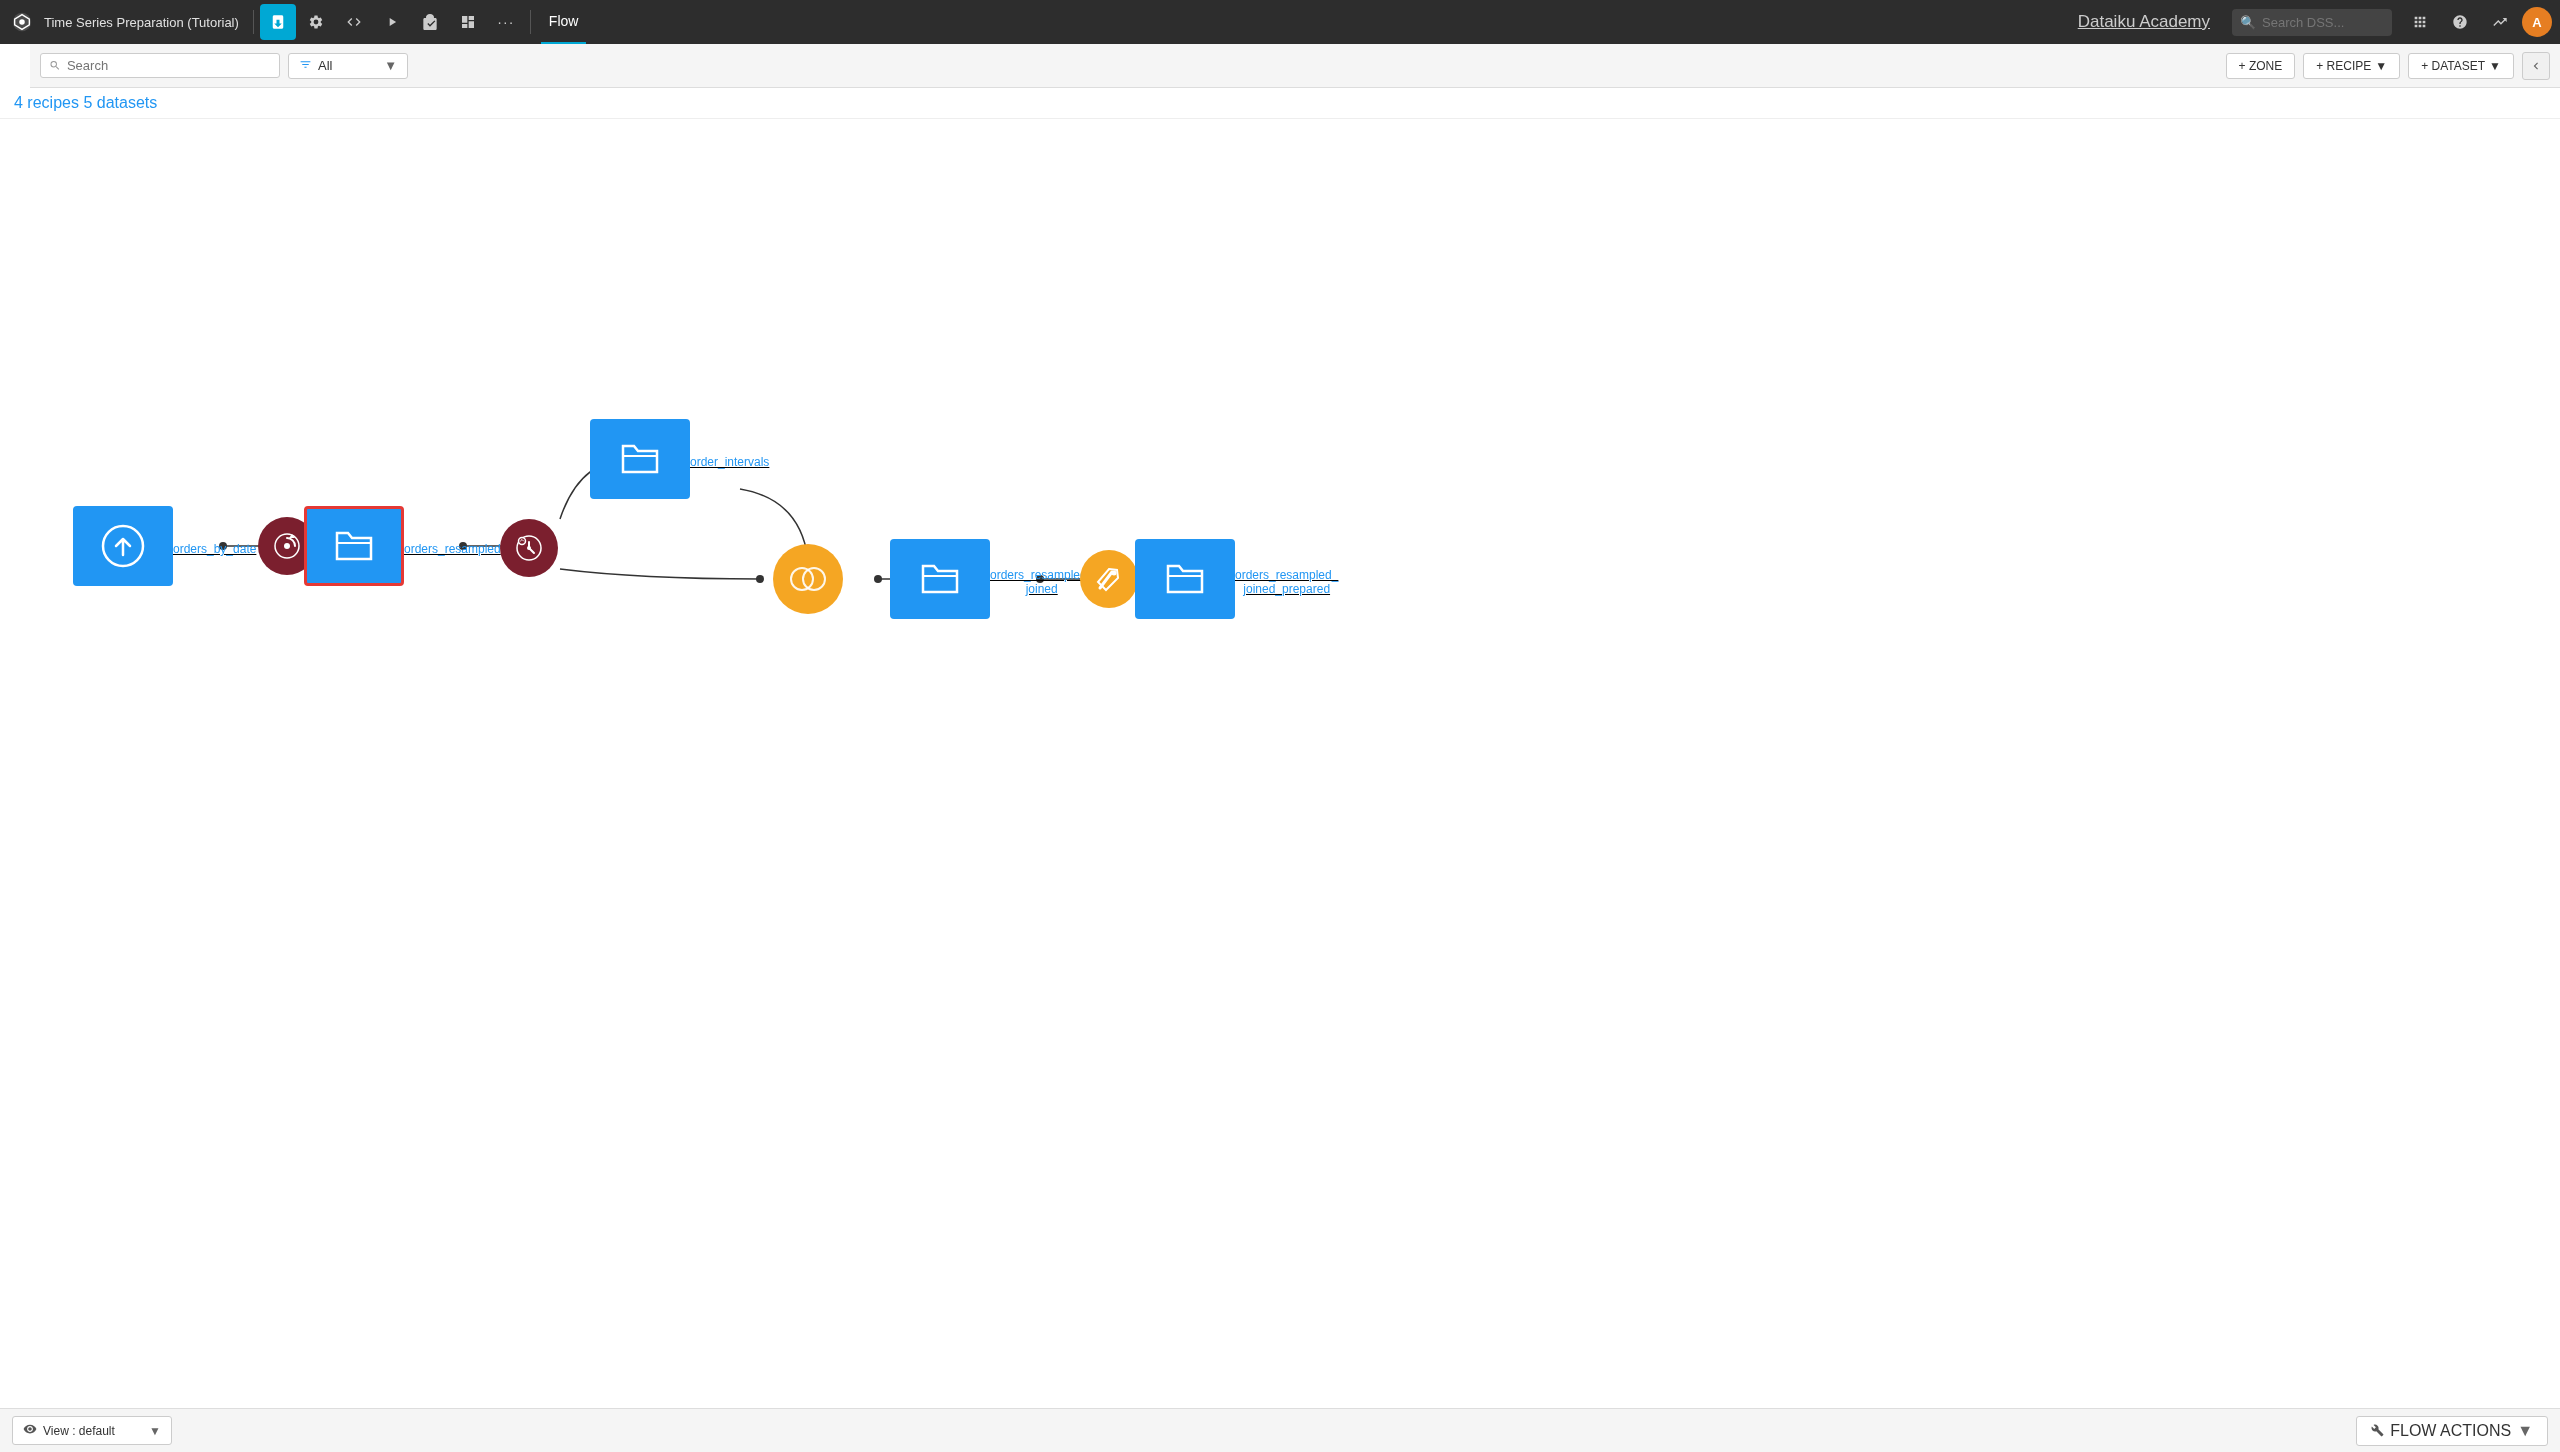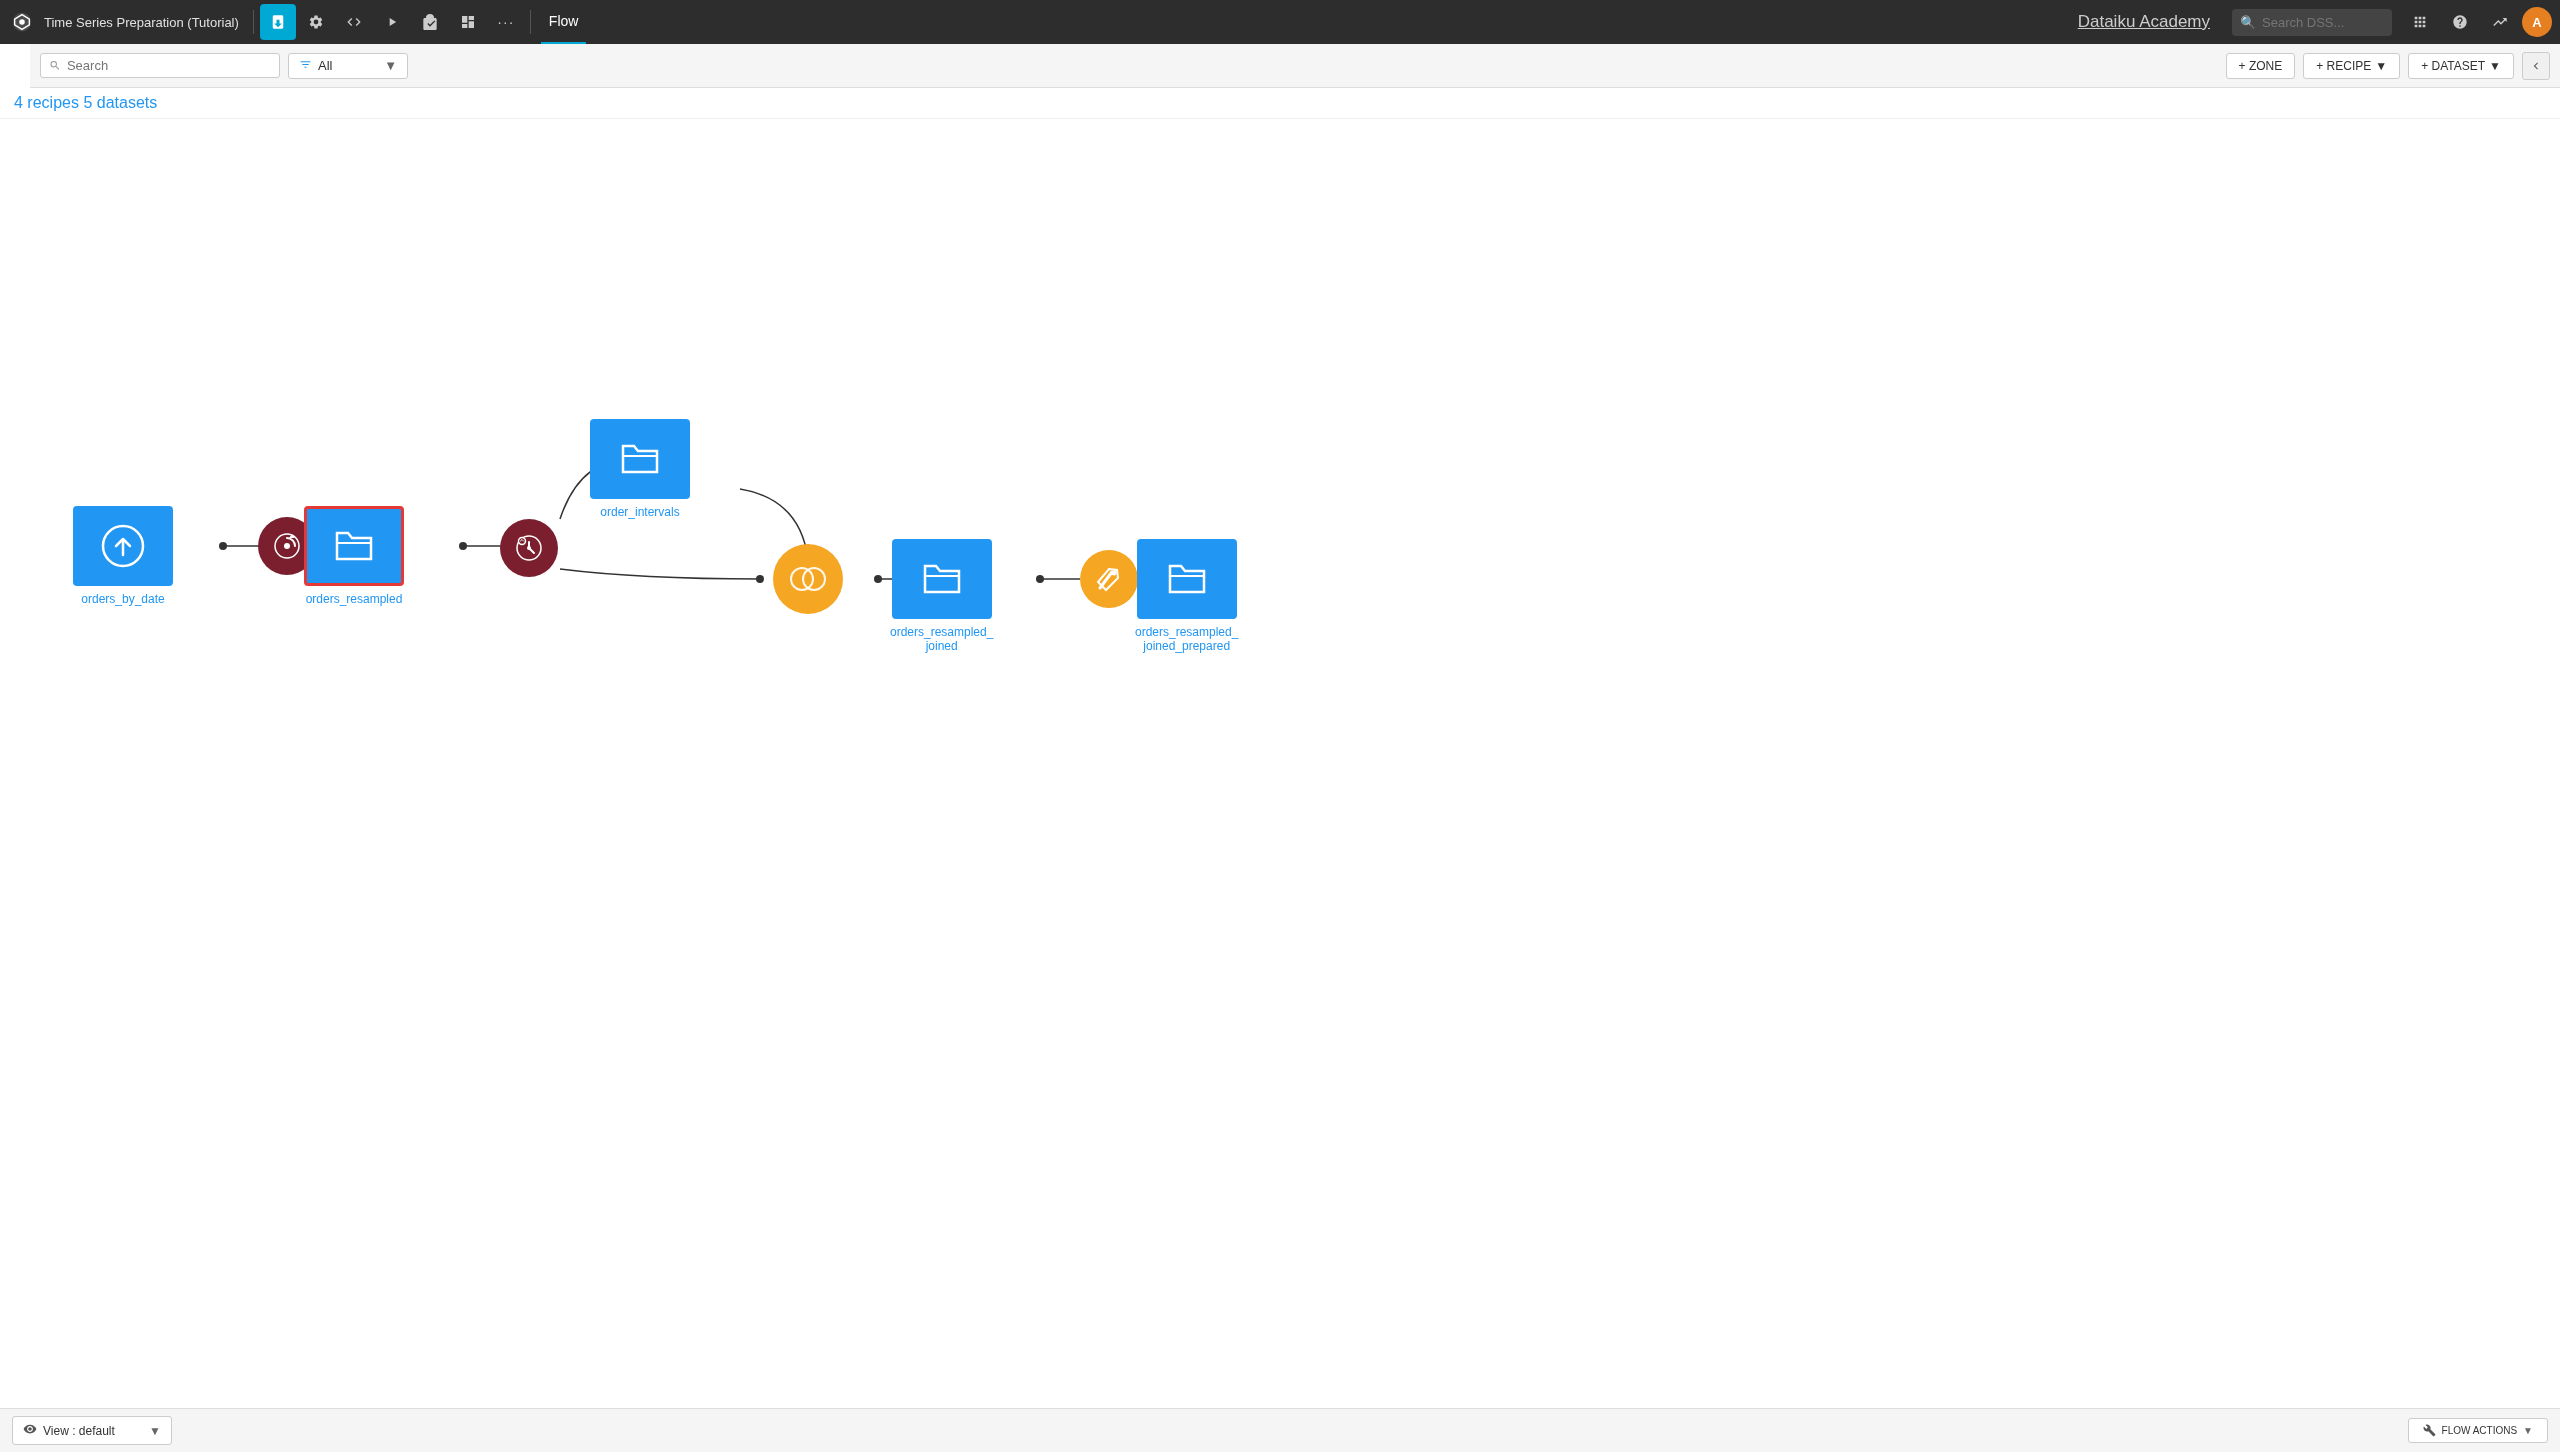--- a/index.html
+++ b/index.html
@@ -179,23 +179,24 @@
 
     svg.flow-svg {
       position: absolute;
       top: 0; left: 0;
       width: 100%; height: 100%;
     }
 
     
     .flow-node {
       position: absolute;
-      display: flex; flex-direction: column;
+      display: flex; flex-direction: row;
       align-items: center;
       cursor: pointer;
+      text-decoration: underline;
     }
     .dataset-box {
       width: 100px; height: 80px;
       background: #2196f3;
       border-radius: 4px;
       display: flex; align-items: center; justify-content: center;
     }
     .dataset-box.selected {
       border: 3px solid #e53935;
     }
@@ -253,21 +254,21 @@
       min-width: 160px;
       text-align: center;
     }
     .view-selector .eye-icon { color: #555; }
     .bottom-spacer { flex: 1; }
     .flow-actions-btn {
       background: #fff;
       border: 1px solid #ccc;
       border-radius: 3px;
       padding: 5px 14px;
-      font-size: 10px;
+      font-size: 16px;
       color: #333;
       cursor: pointer;
       display: flex; align-items: center; gap: 6px;
     }
   </style>
 </head>
 <body>
 
 <nav class="top-nav">
   <div class="nav-logo">

